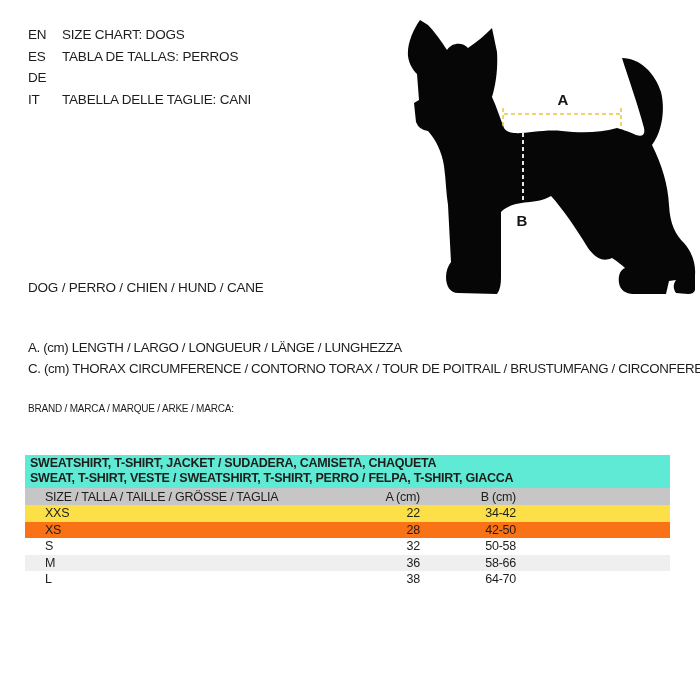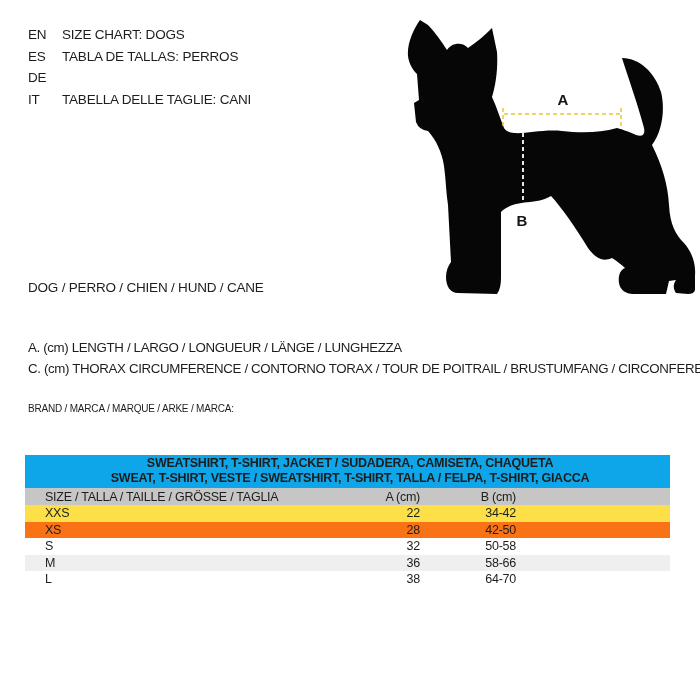--- a/index.html
+++ b/index.html
@@ -136,23 +136,23 @@
     <line x1="504" y1="114" x2="620" y2="114"></line>
     <line x1="621" y1="108" x2="621" y2="129"></line>
   </g>
   <text x="563" y="105" text-anchor="middle">A</text>
 
   <line x1="523" y1="133" x2="523" y2="203" stroke-width="1.8" stroke-dasharray="4 3" stroke="#ffffff"></line>
   <text x="522" y="226" text-anchor="middle">B</text>
 </svg>
 
 <div class="size-table">
-  <div class="band-yellow" style="background: #0ea5e9; text-align: center;">
+  <div class="band-yellow" style="background: #5eead4;">
     <div>SWEATSHIRT, T-SHIRT, JACKET / SUDADERA, CAMISETA, CHAQUETA</div>
-    <div>SWEAT, T-SHIRT, VESTE / SWEATSHIRT, T-SHIRT, TALLA / FELPA, T-SHIRT, GIACCA</div>
+    <div>SWEAT, T-SHIRT, VESTE / SWEATSHIRT, T-SHIRT, PERRO / FELPA, T-SHIRT, GIACCA</div>
   </div>
   <div class="trow thead" style="background: rgb(198, 198, 198);">
     <span class="c1">SIZE / TALLA / TAILLE / GRÖSSE / TAGLIA</span>
     <span class="c2">A (cm)</span>
     <span class="c3">B (cm)</span>
     <span></span>
   </div>
 
   <div class="trow tdata" style="background: #fde047;">
     <span class="c1">XXS</span>

